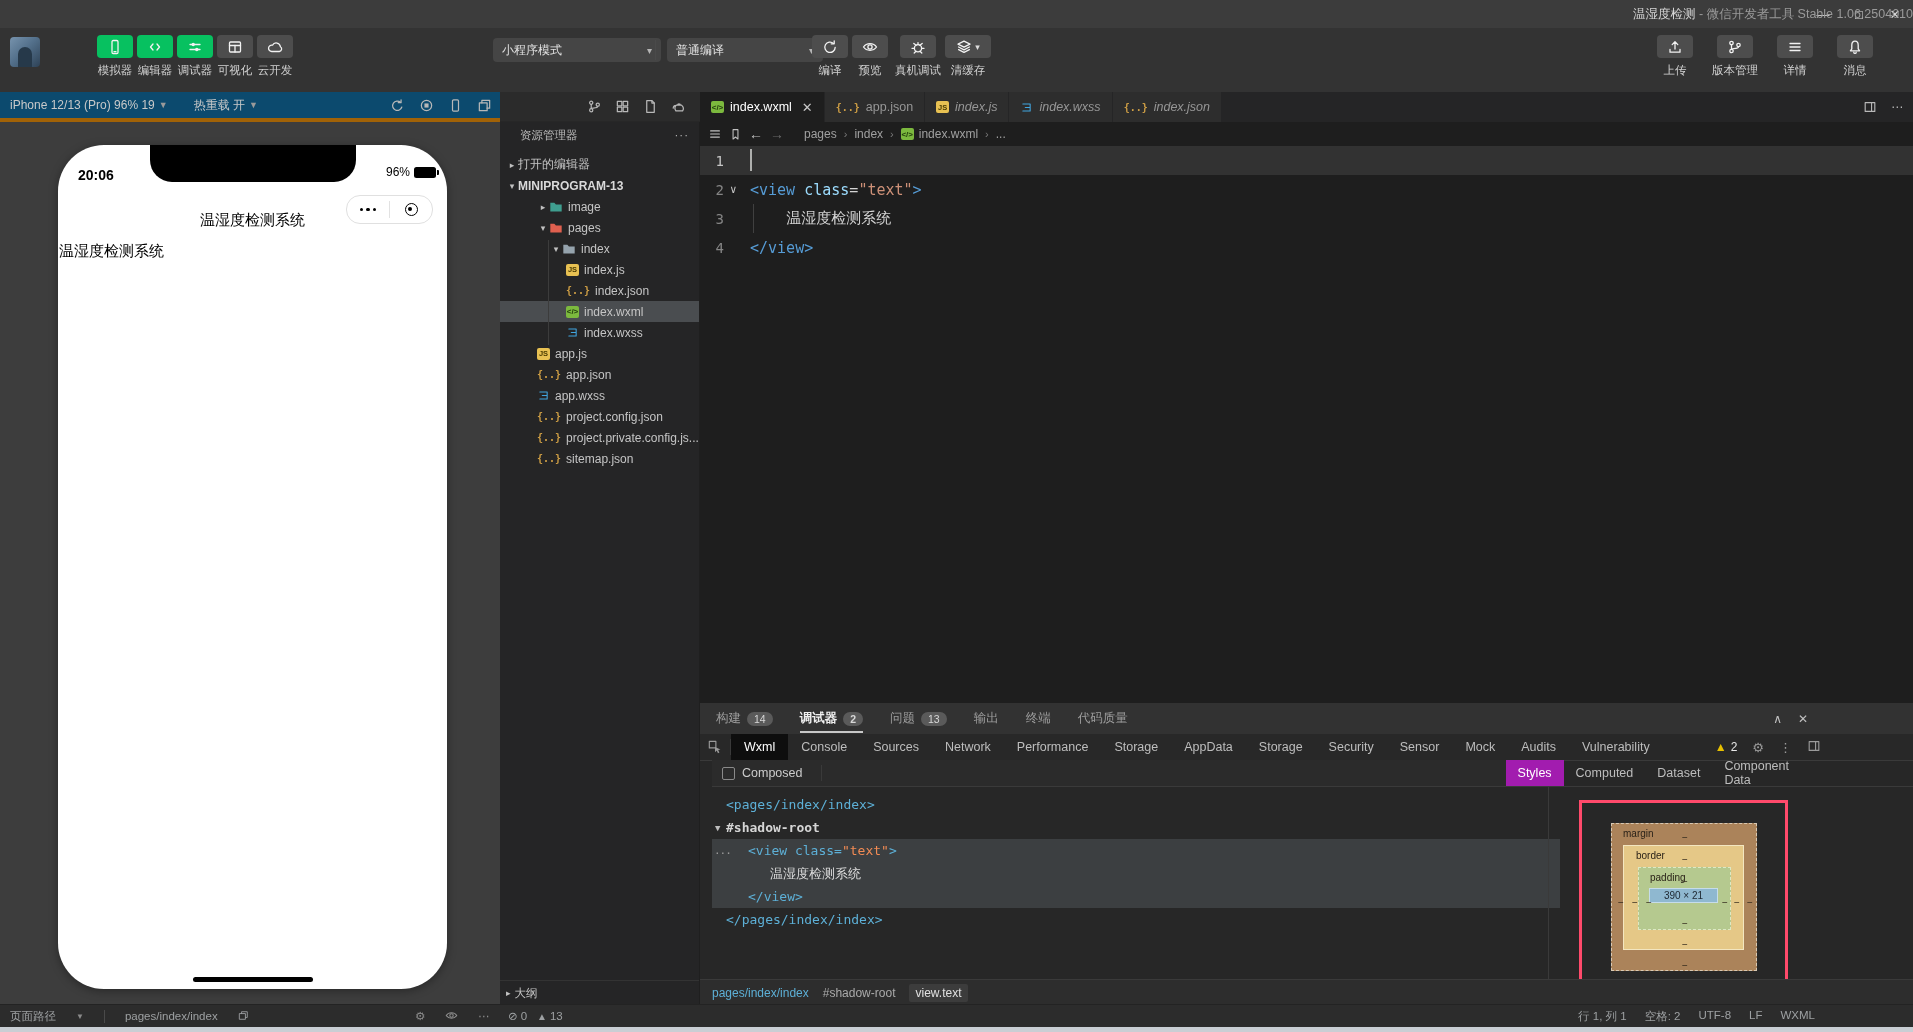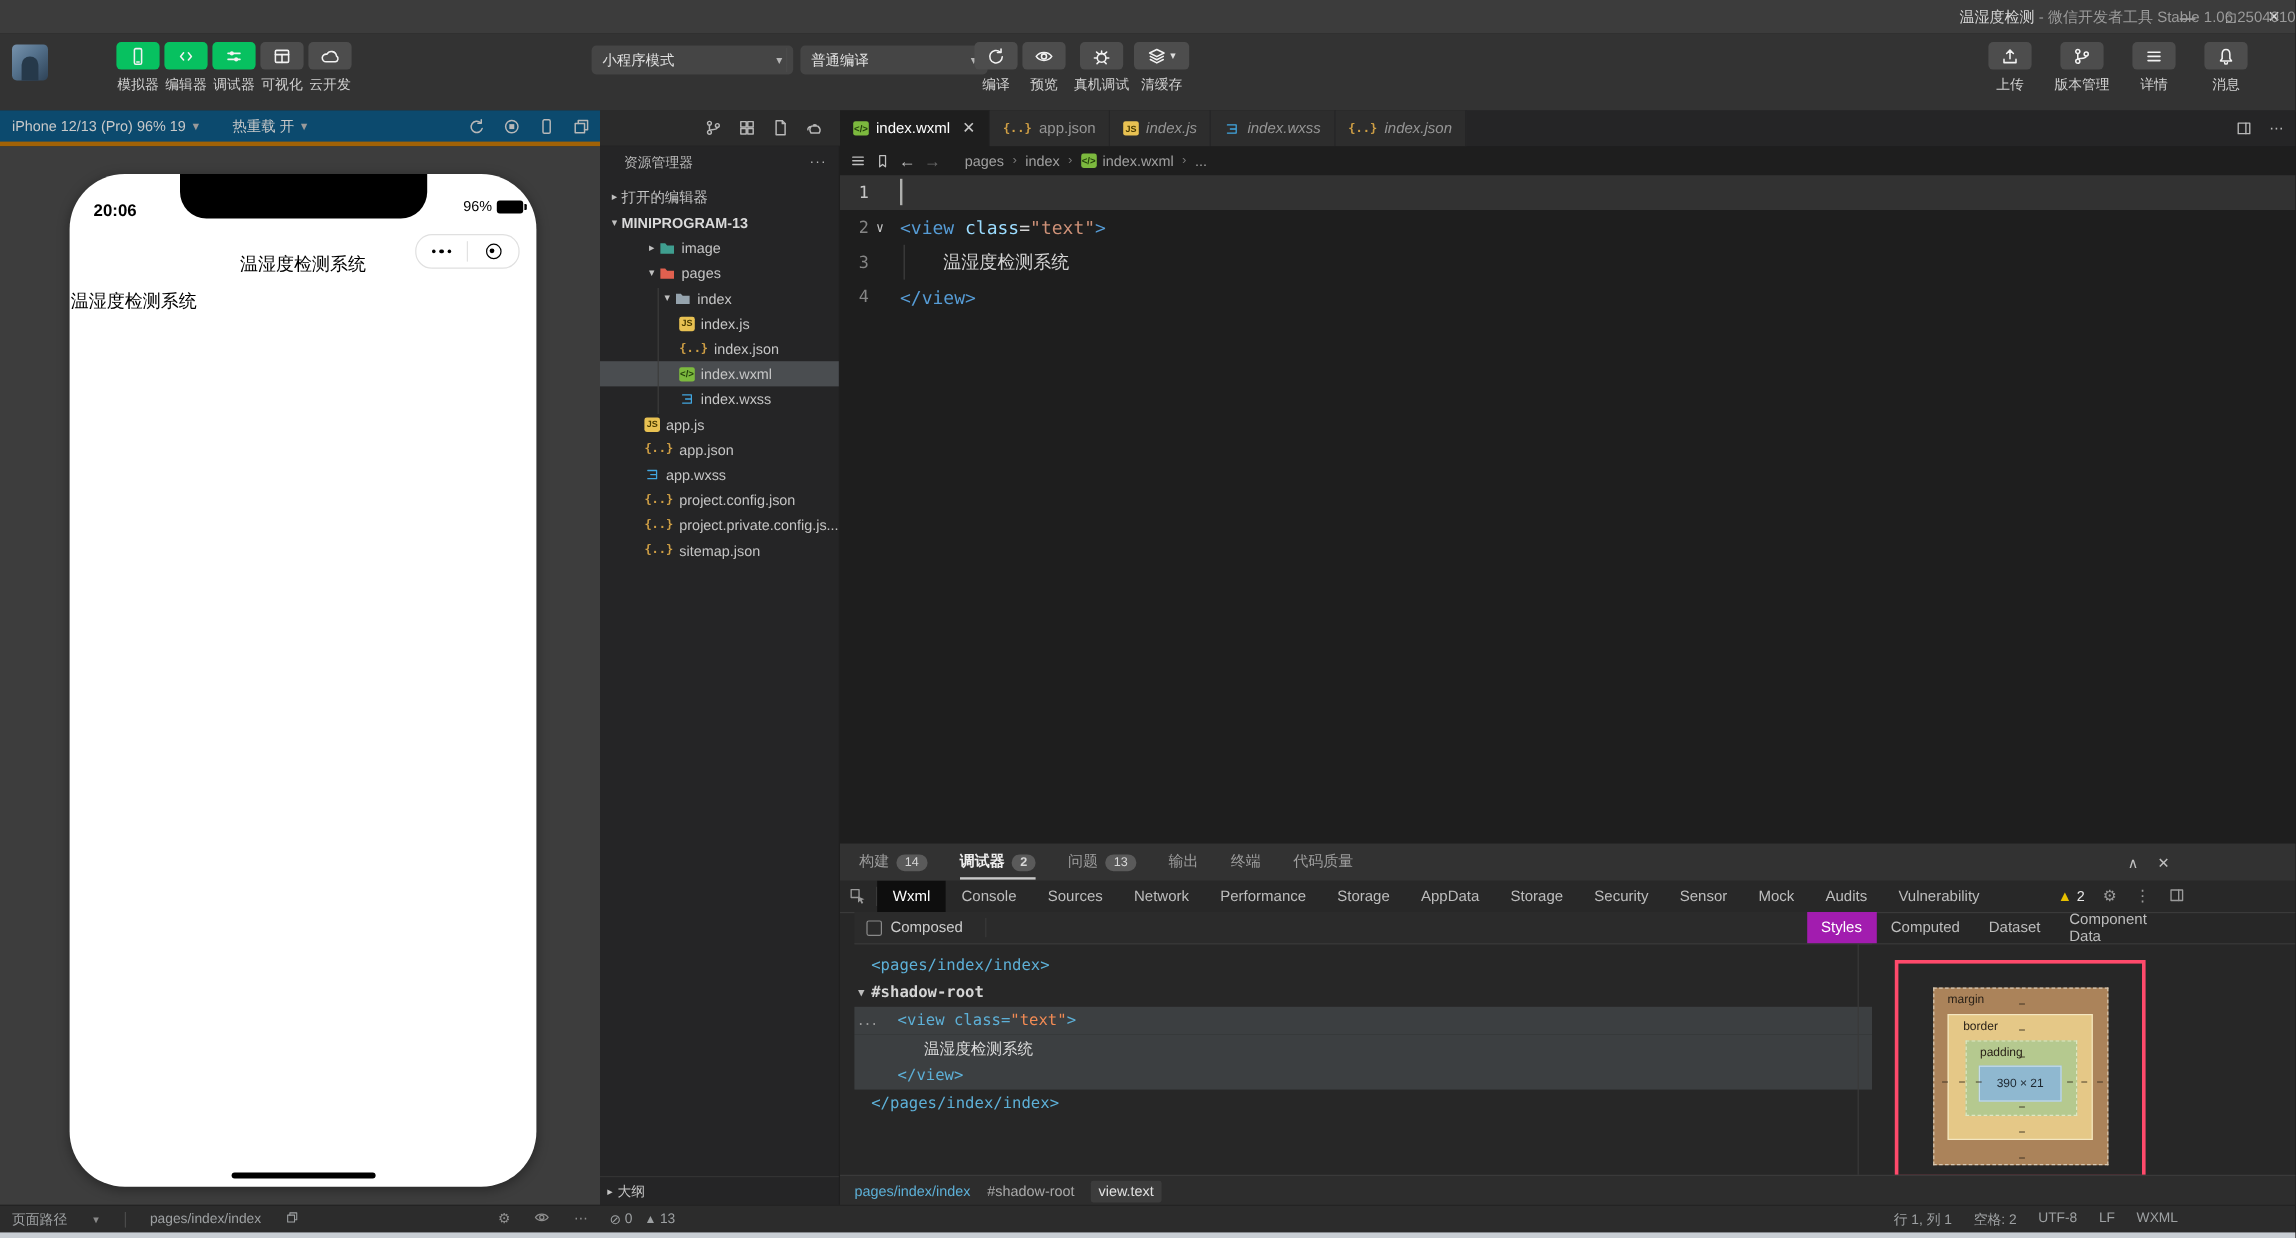--- a/index.html
+++ b/index.html
@@ -138,21 +138,21 @@
   #styles-tabs{height:26px;border-bottom:1px solid #3a3a3a;display:flex;align-items:center;justify-content:flex-end;padding-right:112px;}
   .stab{padding:0 12px;height:100%;display:flex;align-items:center;font-size:12.5px;color:#bdbdbd;}
   .stab.active{background:#a21caf;color:#ffffff;margin-left:20px;}
 
   
   #boxmodel{position:absolute;left:30px;top:40px;width:209px;height:182px;border:3px solid #ff4a6b;box-sizing:border-box;}
   .bm{position:absolute;box-sizing:border-box;font-size:10px;color:#2a2218;}
   #bm-margin{left:29px;top:20px;width:146px;height:148px;background:#ab835a;border:1px dashed #d8c8b2;}
   #bm-border{left:41px;top:42px;width:121px;height:105px;background:#e5c887;border:1px solid #f3e6c0;}
   #bm-padding{left:56px;top:64px;width:93px;height:63px;background:#b5c98f;border:1px dashed #dde8c4;}
-  #bm-content{left:67px;top:85px;width:69px;height:30px;background:#8fb8d0;border:1px solid #c6dcea;
+  #bm-content{left:67px;top:85px;width:69px;height:15px;background:#8fb8d0;border:1px solid #c6dcea;
               display:flex;align-items:center;justify-content:center;font-size:10px;color:#1d2730;}
   .bm-label{position:absolute;font-size:10px;color:#2a2218;}
   .bm-dash{position:absolute;font-size:10px;color:#33291c;line-height:10px;}
 
   #dom-breadcrumbs{position:absolute;left:0;right:0;bottom:0;height:25px;border-top:1px solid #3a3a3a;background:#2d2d2d;
                    display:flex;align-items:center;padding-left:12px;gap:14px;font-size:12px;}
   .crumb-blue{color:#5db0d7}.crumb-gray{color:#aaaaaa}
   .crumb-chip{color:#e0e0e0;background:#3c3c3c;padding:2px 6px;border-radius:2px;}
 
   

